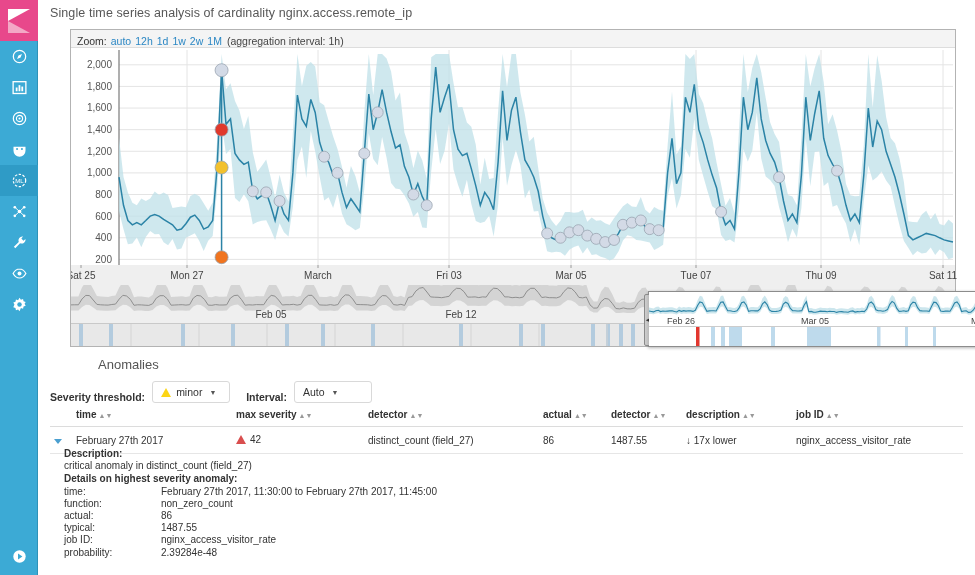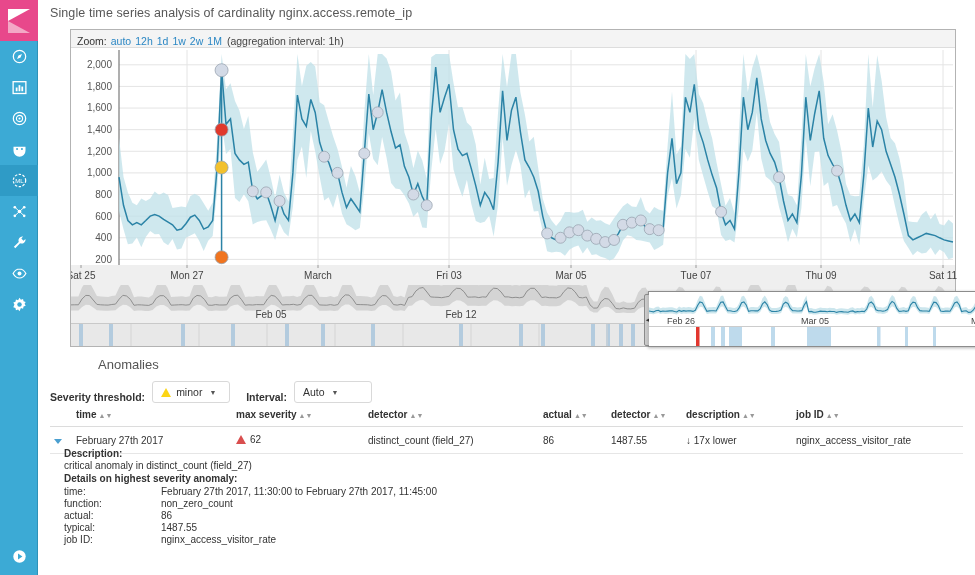--- a/index.html
+++ b/index.html
@@ -519,21 +519,21 @@
           <th><span>job ID</span><span class="sort-arrows">▲▼</span></th>
         </tr>
       </thead>
       <tbody>
         <tr>
           <td><span class="tri-expand"></span></td>
           <td>February 27th 2017</td>
           <td>
             <span class="sev-badge">
               <span class="sev-tri"></span>
-              <span>62</span>
+              <span>42</span>
             </span>
           </td>
           <td>distinct_count (field_27)</td>
           <td>86</td>
           <td>1487.55</td>
           <td>
             <span class="desc-arrow">↓</span>
             <span>17x lower</span>
           </td>
           <td>nginx_access_visitor_rate</td>
@@ -558,16 +558,20 @@
         <div class="v">86</div>
       </div>
       <div class="kv">
         <div class="k">typical:</div>
         <div class="v">1487.55</div>
       </div>
       <div class="kv">
         <div class="k">job ID:</div>
         <div class="v">nginx_access_visitor_rate</div>
       </div>
+      <div class="kv">
+        <div class="k">probability:</div>
+        <div class="v">2.39284e-48</div>
+      </div>
     </div>
 
   </div>
 </div>
 
 </body></html>

